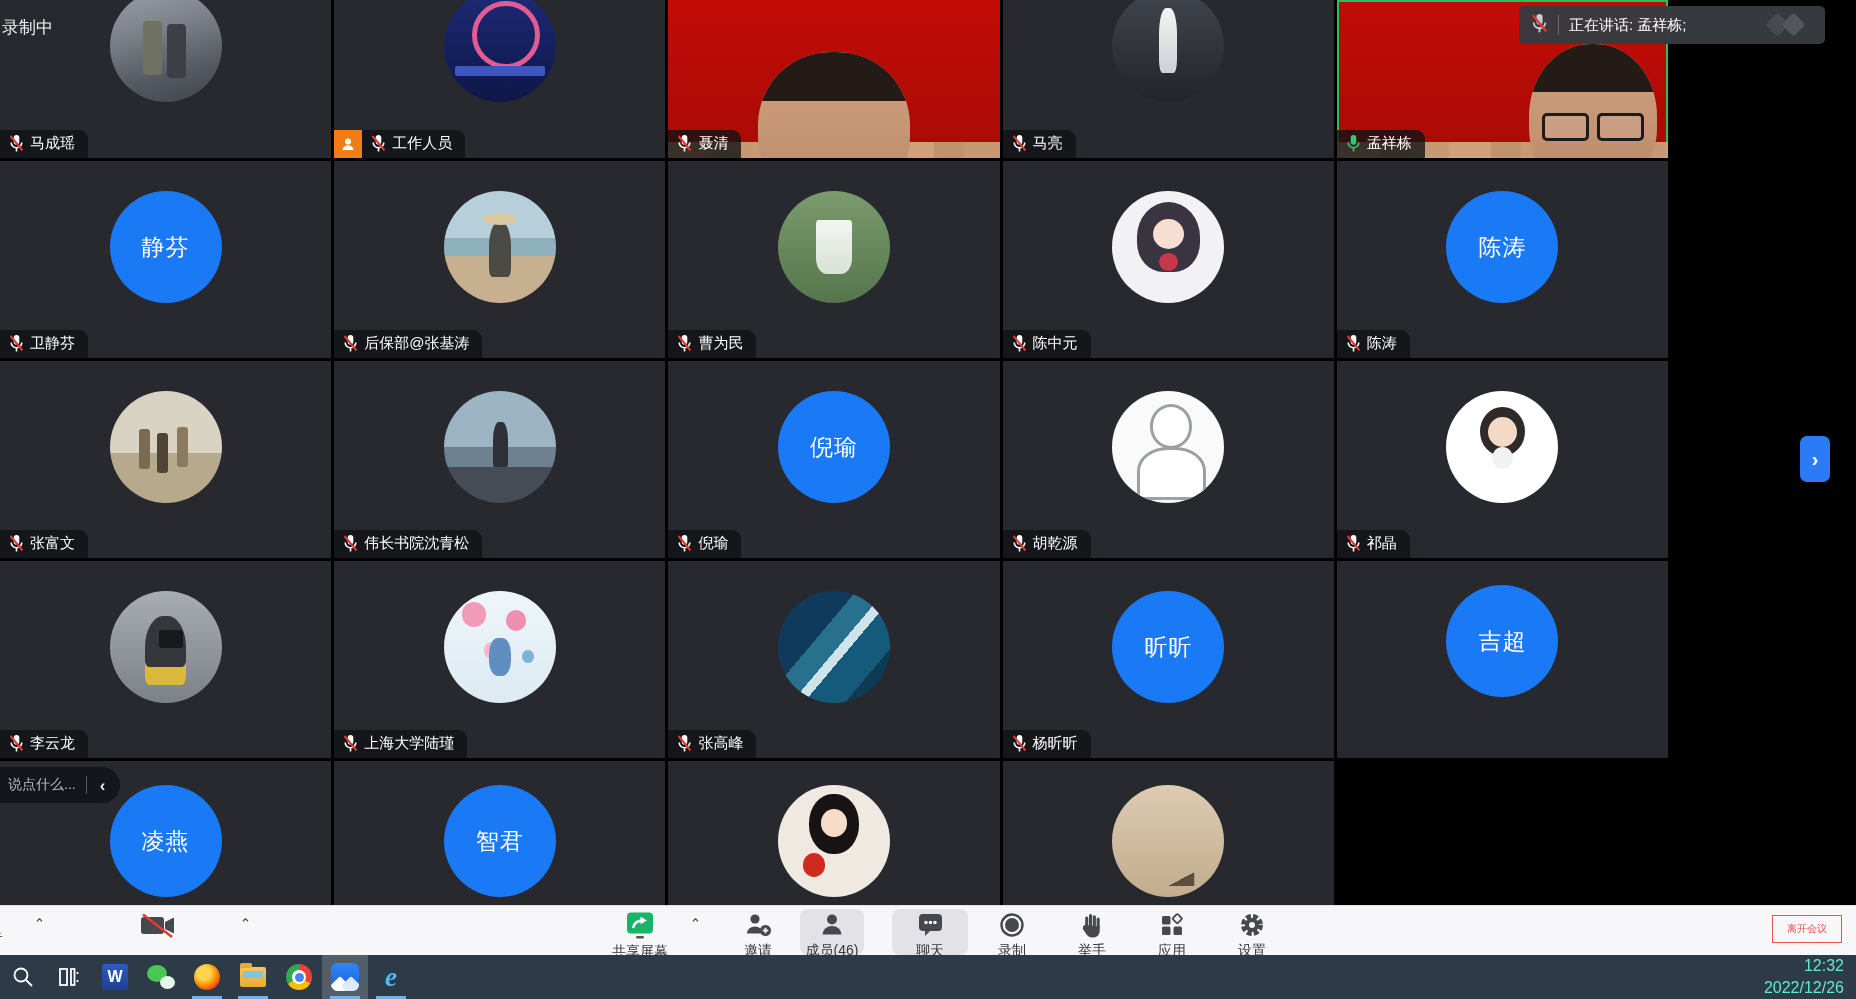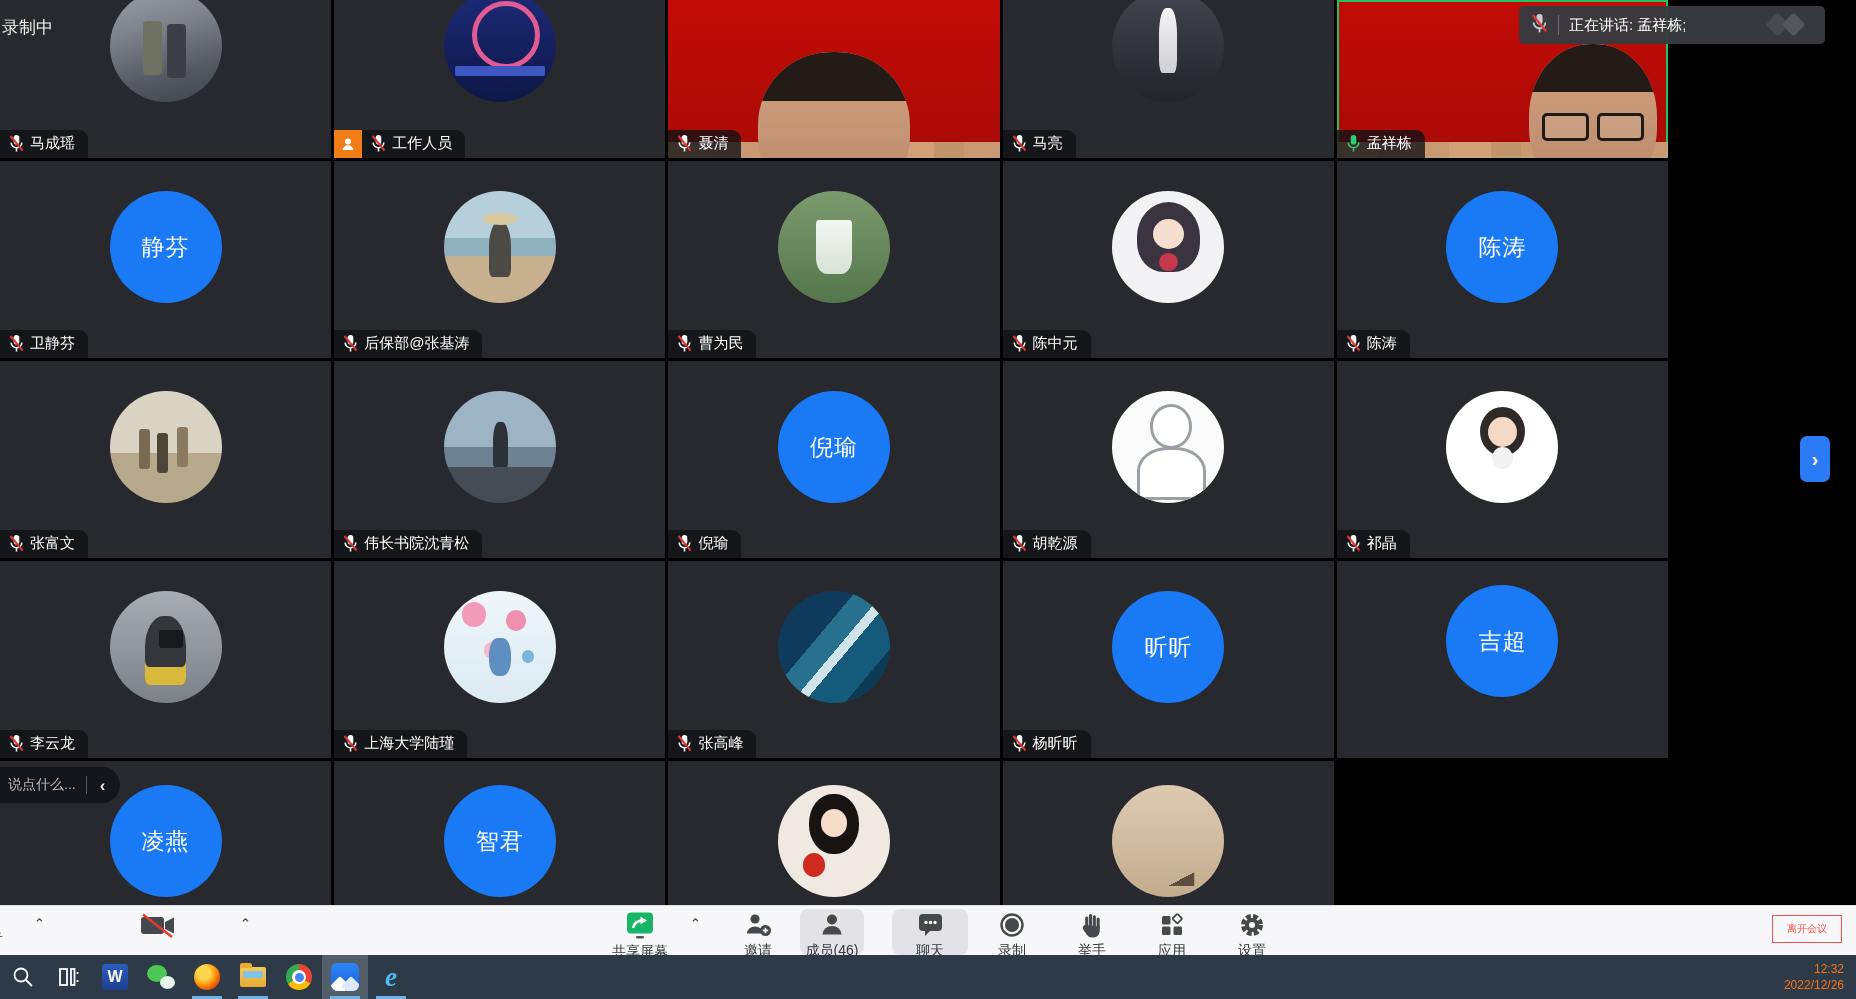--- a/index.html
+++ b/index.html
@@ -140,21 +140,21 @@
       background:#fff;}
   .chrome-i::after{content:'';position:absolute;left:8.5px;top:8.5px;width:9px;height:9px;border-radius:50%;
       background:#4285f4;}
   .meet-i{position:relative;width:28px;height:28px;background:linear-gradient(#2f86f6,#1a5fe0);
       border-radius:6px;overflow:hidden;}
   .meet-i b,.meet-i i{position:absolute;width:14px;height:14px;background:#fff;transform:rotate(45deg);border-radius:2px;}
   .meet-i b{left:2px;top:16px;}
   .meet-i i{left:13px;top:16px;background:#dfeafe;}
   .ie-i{color:#53b9f2;font-size:27px;font-style:italic;font-weight:bold;font-family:"Liberation Serif",serif;line-height:1;}
   #clock{margin-left:auto;display:flex;flex-direction:column;justify-content:center;align-items:flex-end;
-      padding-right:12px;color:#f97316;font-size:12px;line-height:1.35;}
+      padding-right:12px;color:#5eead4;font-size:16px;line-height:1.35;}
 </style>
 </head>
 <body>
 
 <div id="meeting-area">
   <div id="grid">
       <div class="cell">
         <div class="avatar photo p-street" style="top:-10px"></div>
         <div class="name-label">
           <span class="pill">

